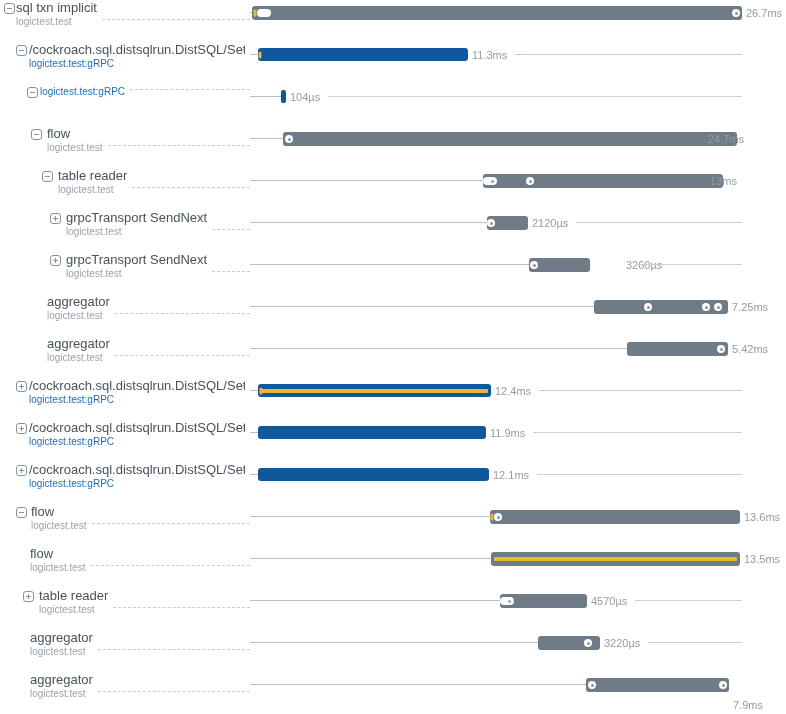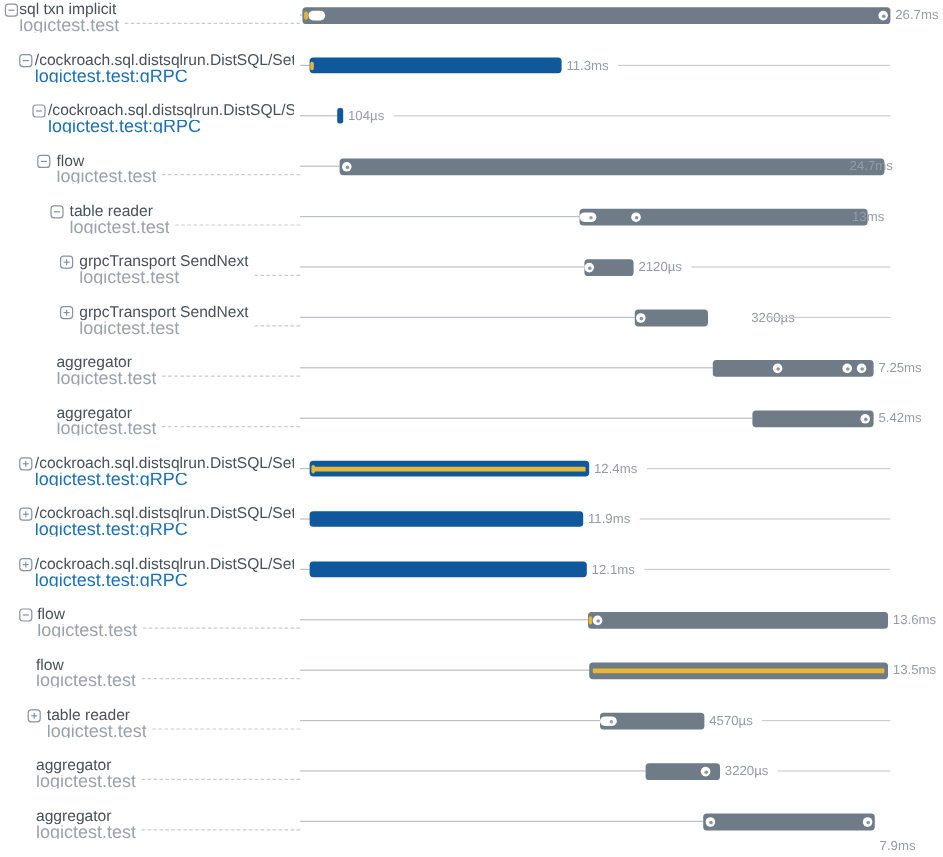--- a/index.html
+++ b/index.html
@@ -6,21 +6,21 @@
   #app{position:relative;width:786px;height:714px;overflow:hidden;
        font-family:"Liberation Sans", sans-serif;background:#fff;}
   .row{position:absolute;left:0;width:786px;height:42px;}
   .tree-icon{position:absolute;top:3px;width:11px;height:11px;border:1px solid #8793a0;
              border-radius:3px;background:#fff;box-sizing:border-box;cursor:pointer;}
   .tree-icon::before{content:"";position:absolute;left:2px;right:2px;top:4px;height:1px;background:#8793a0;}
   .tree-icon.plus::after{content:"";position:absolute;top:2px;bottom:2px;left:4px;width:1px;background:#8793a0;}
   .labelwrap{position:absolute;top:1px;display:flex;align-items:stretch;}
   .labels{display:flex;flex-direction:column;min-width:0;flex:0 1 auto;}
   .title{font-size:13px;line-height:14px;color:#48525b;white-space:nowrap;overflow:hidden;}
-  .subtitle{font-size:15px;line-height:11px;margin-top:1px;color:#9aa3ab;white-space:nowrap;overflow:hidden;}
+  .subtitle{font-size:10px;line-height:11px;margin-top:1px;color:#9aa3ab;white-space:nowrap;overflow:hidden;}
   .subtitle.blue{color:#1d6fb8;}
   .leader{flex:1 1 0;min-width:0;align-self:flex-end;height:0;
           border-bottom:1px dashed #c7cdd3;margin:0 2px 7px 5px;}
   .lead{position:absolute;top:12px;height:1px;background:#b9c0c7;}
   .trail{position:absolute;top:12px;height:1px;background:#c9cfd5;}
   .bar{position:absolute;top:6px;height:14px;border-radius:3px;background:#6f7b86;cursor:pointer;}
   .bar.blue{top:6px;height:13px;background:#0f589c;}
   .bar.stripe::after{content:"";position:absolute;left:3px;right:3px;top:50%;margin-top:-2px;
                      height:4px;background:#e9b832;border-radius:1px;}
   .mk{position:absolute;top:50%;transform:translate(-50%,-50%);z-index:2;}
@@ -67,21 +67,20 @@
       <div class="bar blue" style="left: 258px; width: 210px;">
         <span class="mk mk-ydot" style="left: 2px;"></span>
       </div>
       <span class="duration" style="left: 472px;">11.3ms</span>
       <div class="trail" style="left: 515px; width: 227px;"></div>
     </div>
     <div class="row" style="top: 84px;">
       <span class="tree-icon" style="left: 27px;"></span>
       <div class="labelwrap" style="left: 40px; width: 212px;">
         <div class="labels">
-          <div class="title">/cockroach.sql.distsqlrun.DistSQL/S</div>
           <div class="subtitle blue">logictest.test:gRPC</div>
         </div>
         <div class="leader"></div>
       </div>
       <div class="lead" style="left: 250px; width: 31px;"></div>
       <div class="bar blue" style="left: 281px; width: 5px; border-radius: 2px;"></div>
       <span class="duration" style="left: 290px;">104µs</span>
       <div class="trail" style="left: 328px; width: 414px;"></div>
     </div>
     <div class="row" style="top: 126px;">

